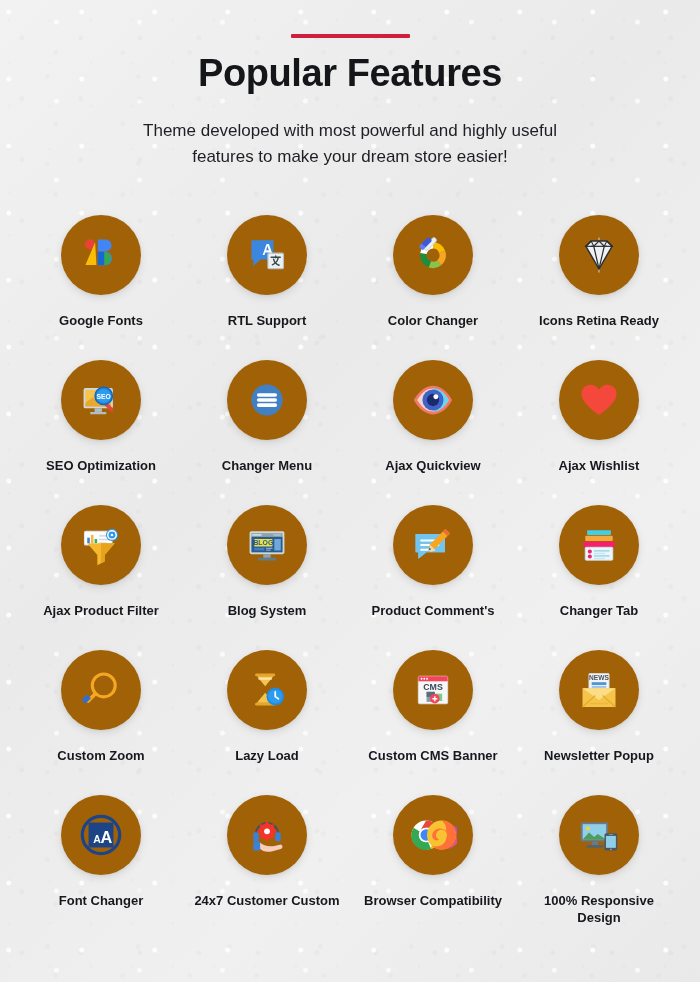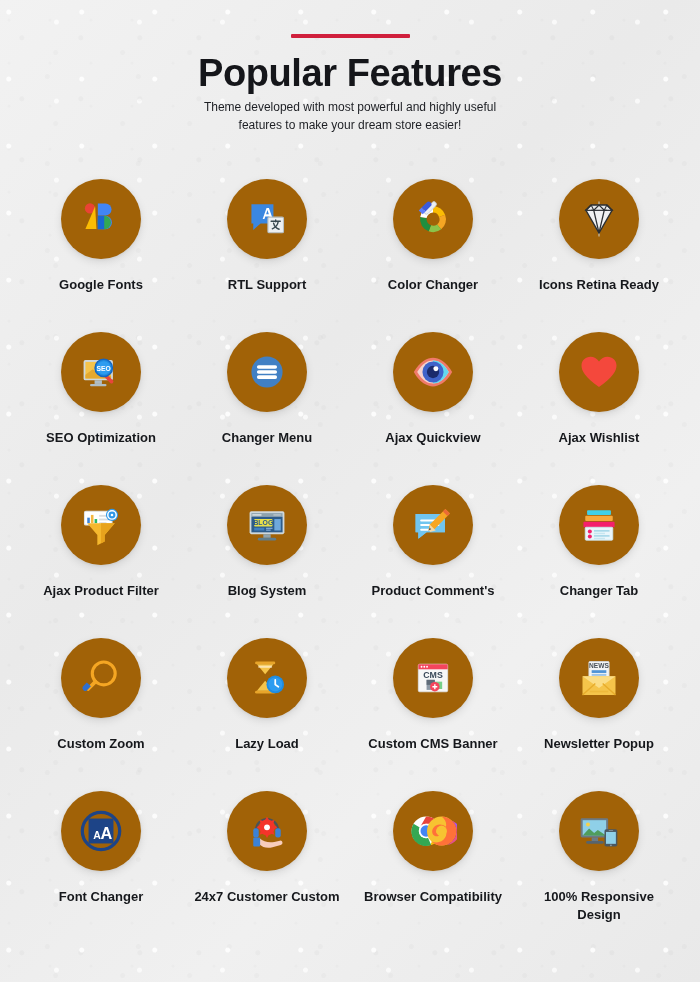--- a/index.html
+++ b/index.html
@@ -46,37 +46,37 @@
     height: 4px;
     margin: 0 auto 16px auto;
     background: #d01f3c;
     border-radius: 1px;
   }
   .page-title {
     font-size: 38px;
     font-weight: bold;
     color: #15161a;
     letter-spacing: -0.4px;
-    margin: 0 0 4px 0;
+    margin: 0 0 24px 0;
     line-height: 1.05;
   }
   .subtitle {
-    font-size: 12px;
+    font-size: 17px;
     color: #1d1f24;
     line-height: 1.55;
     margin: 0 auto;
     width: 520px;
   }
   .subtitle span { display: block; }
 
   .grid {
     margin-top: 44px;
     display: grid;
     grid-template-columns: repeat(4, 1fr);
-    row-gap: 8px;
+    row-gap: 0px;
     padding: 0 18px;
     box-sizing: border-box;
   }
   .cell {
     height: 145px;
     display: flex;
     flex-direction: column;
     align-items: center;
   }
   .icon-circle {

